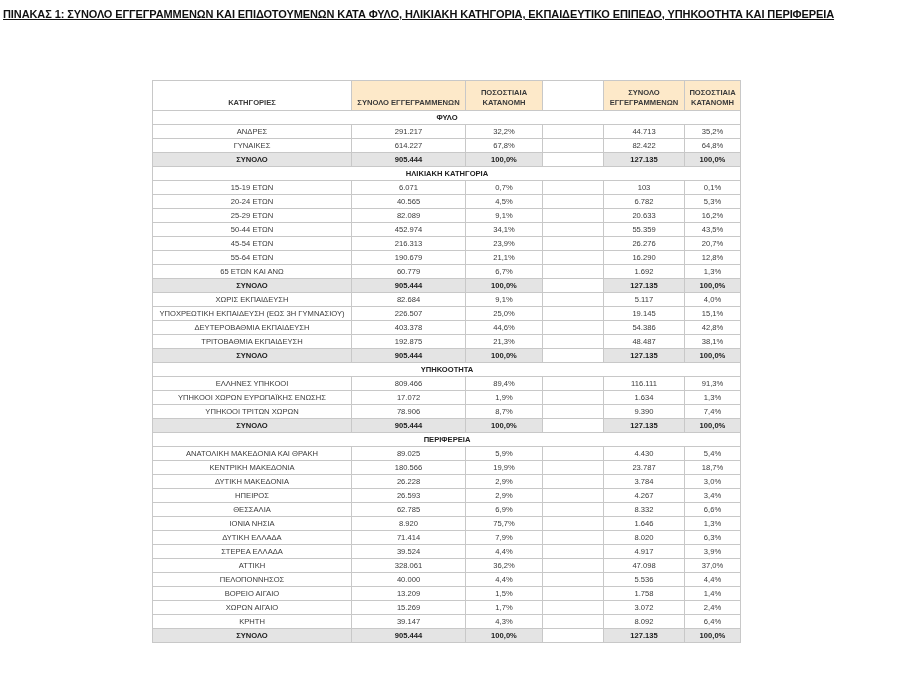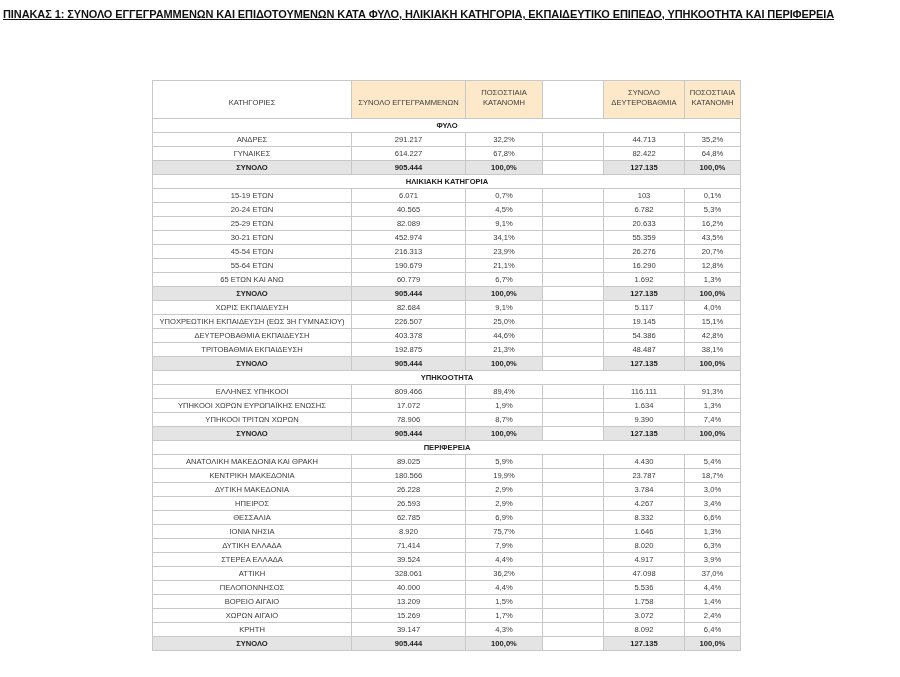--- a/index.html
+++ b/index.html
@@ -4,21 +4,21 @@
 <style>
   html, body { margin:0; padding:0; background:#ffffff; }
   body { width:900px; height:677px; position:relative; overflow:hidden;
          font-family:"Liberation Sans", sans-serif; color:#333; }
   .title { position:absolute; left:3px; top:8px; font-size:11px; font-weight:bold;
            text-decoration:underline; color:#111; white-space:nowrap; letter-spacing:-0.1px; }
   table { position:absolute; left:152px; top:80px; border-collapse:collapse;
           table-layout:fixed; font-size:7.6px; }
   td { border:1px solid #c8c8c8; text-align:center; padding:0; height:13px;
        white-space:nowrap; overflow:hidden; color:#3a3a3a; }
-  tr.head td { height:27px; vertical-align:bottom; padding-bottom:10px; line-height:10px; }
+  tr.head td { height:27px; vertical-align:bottom; padding-bottom:2px; line-height:10px;font-weight:bold; }
   td.hl { background:#fde9c9; }
   tr.section td { font-weight:bold; color:#222; border-left:none; border-right:none; }
   tr.section td.first { border-left:1px solid #c8c8c8; }
   tr.section td.last { border-right:1px solid #c8c8c8; }
   tr.total td { font-weight:bold; color:#222; background:#e4e4e4; }
   tr.total td.gap { background:#ffffff; }
   td.gap { background:#fff; }
   .c1{width:199px}.c2{width:114px}.c3{width:77px}.c4{width:61px}.c5{width:81px}.c6{width:56px}
 </style>
 </head>
@@ -34,21 +34,21 @@
       <col class="c4">
       <col class="c5">
       <col class="c6">
   </colgroup>
   <tbody id="tbody">
     <tr class="head">
       <td>ΚΑΤΗΓΟΡΙΕΣ</td>
       <td class="hl">ΣΥΝΟΛΟ ΕΓΓΕΓΡΑΜΜΕΝΩΝ</td>
       <td class="hl"><span>ΠΟΣΟΣΤΙΑΙΑ</span><br><span>ΚΑΤΑΝΟΜΗ</span></td>
       <td class="gap"></td>
-      <td class="hl"><span>ΣΥΝΟΛΟ</span><br><span>ΔΕΥΤΕΡΟΒΑΘΜΙΑ</span></td>
+      <td class="hl"><span>ΣΥΝΟΛΟ</span><br><span>ΕΓΓΕΓΡΑΜΜΕΝΩΝ</span></td>
       <td class="hl"><span>ΠΟΣΟΣΤΙΑΙΑ</span><br><span>ΚΑΤΑΝΟΜΗ</span></td>
     </tr>
   <tr class="section">
         <td class="first"></td>
         <td colspan="2">ΦΥΛΟ</td>
         <td colspan="3" class="last"></td>
       </tr>
       <tr>
         <td>ΑΝΔΡΕΣ</td>
         <td>291.217</td>
@@ -96,21 +96,21 @@
       </tr>
       <tr>
         <td>25-29 ΕΤΩΝ</td>
         <td>82.089</td>
         <td>9,1%</td>
         <td class="gap"></td>
         <td>20.633</td>
         <td>16,2%</td>
       </tr>
       <tr>
-        <td>30-21 ΕΤΩΝ</td>
+        <td>50-44 ΕΤΩΝ</td>
         <td>452.974</td>
         <td>34,1%</td>
         <td class="gap"></td>
         <td>55.359</td>
         <td>43,5%</td>
       </tr>
       <tr>
         <td>45-54 ΕΤΩΝ</td>
         <td>216.313</td>
         <td>23,9%</td>

